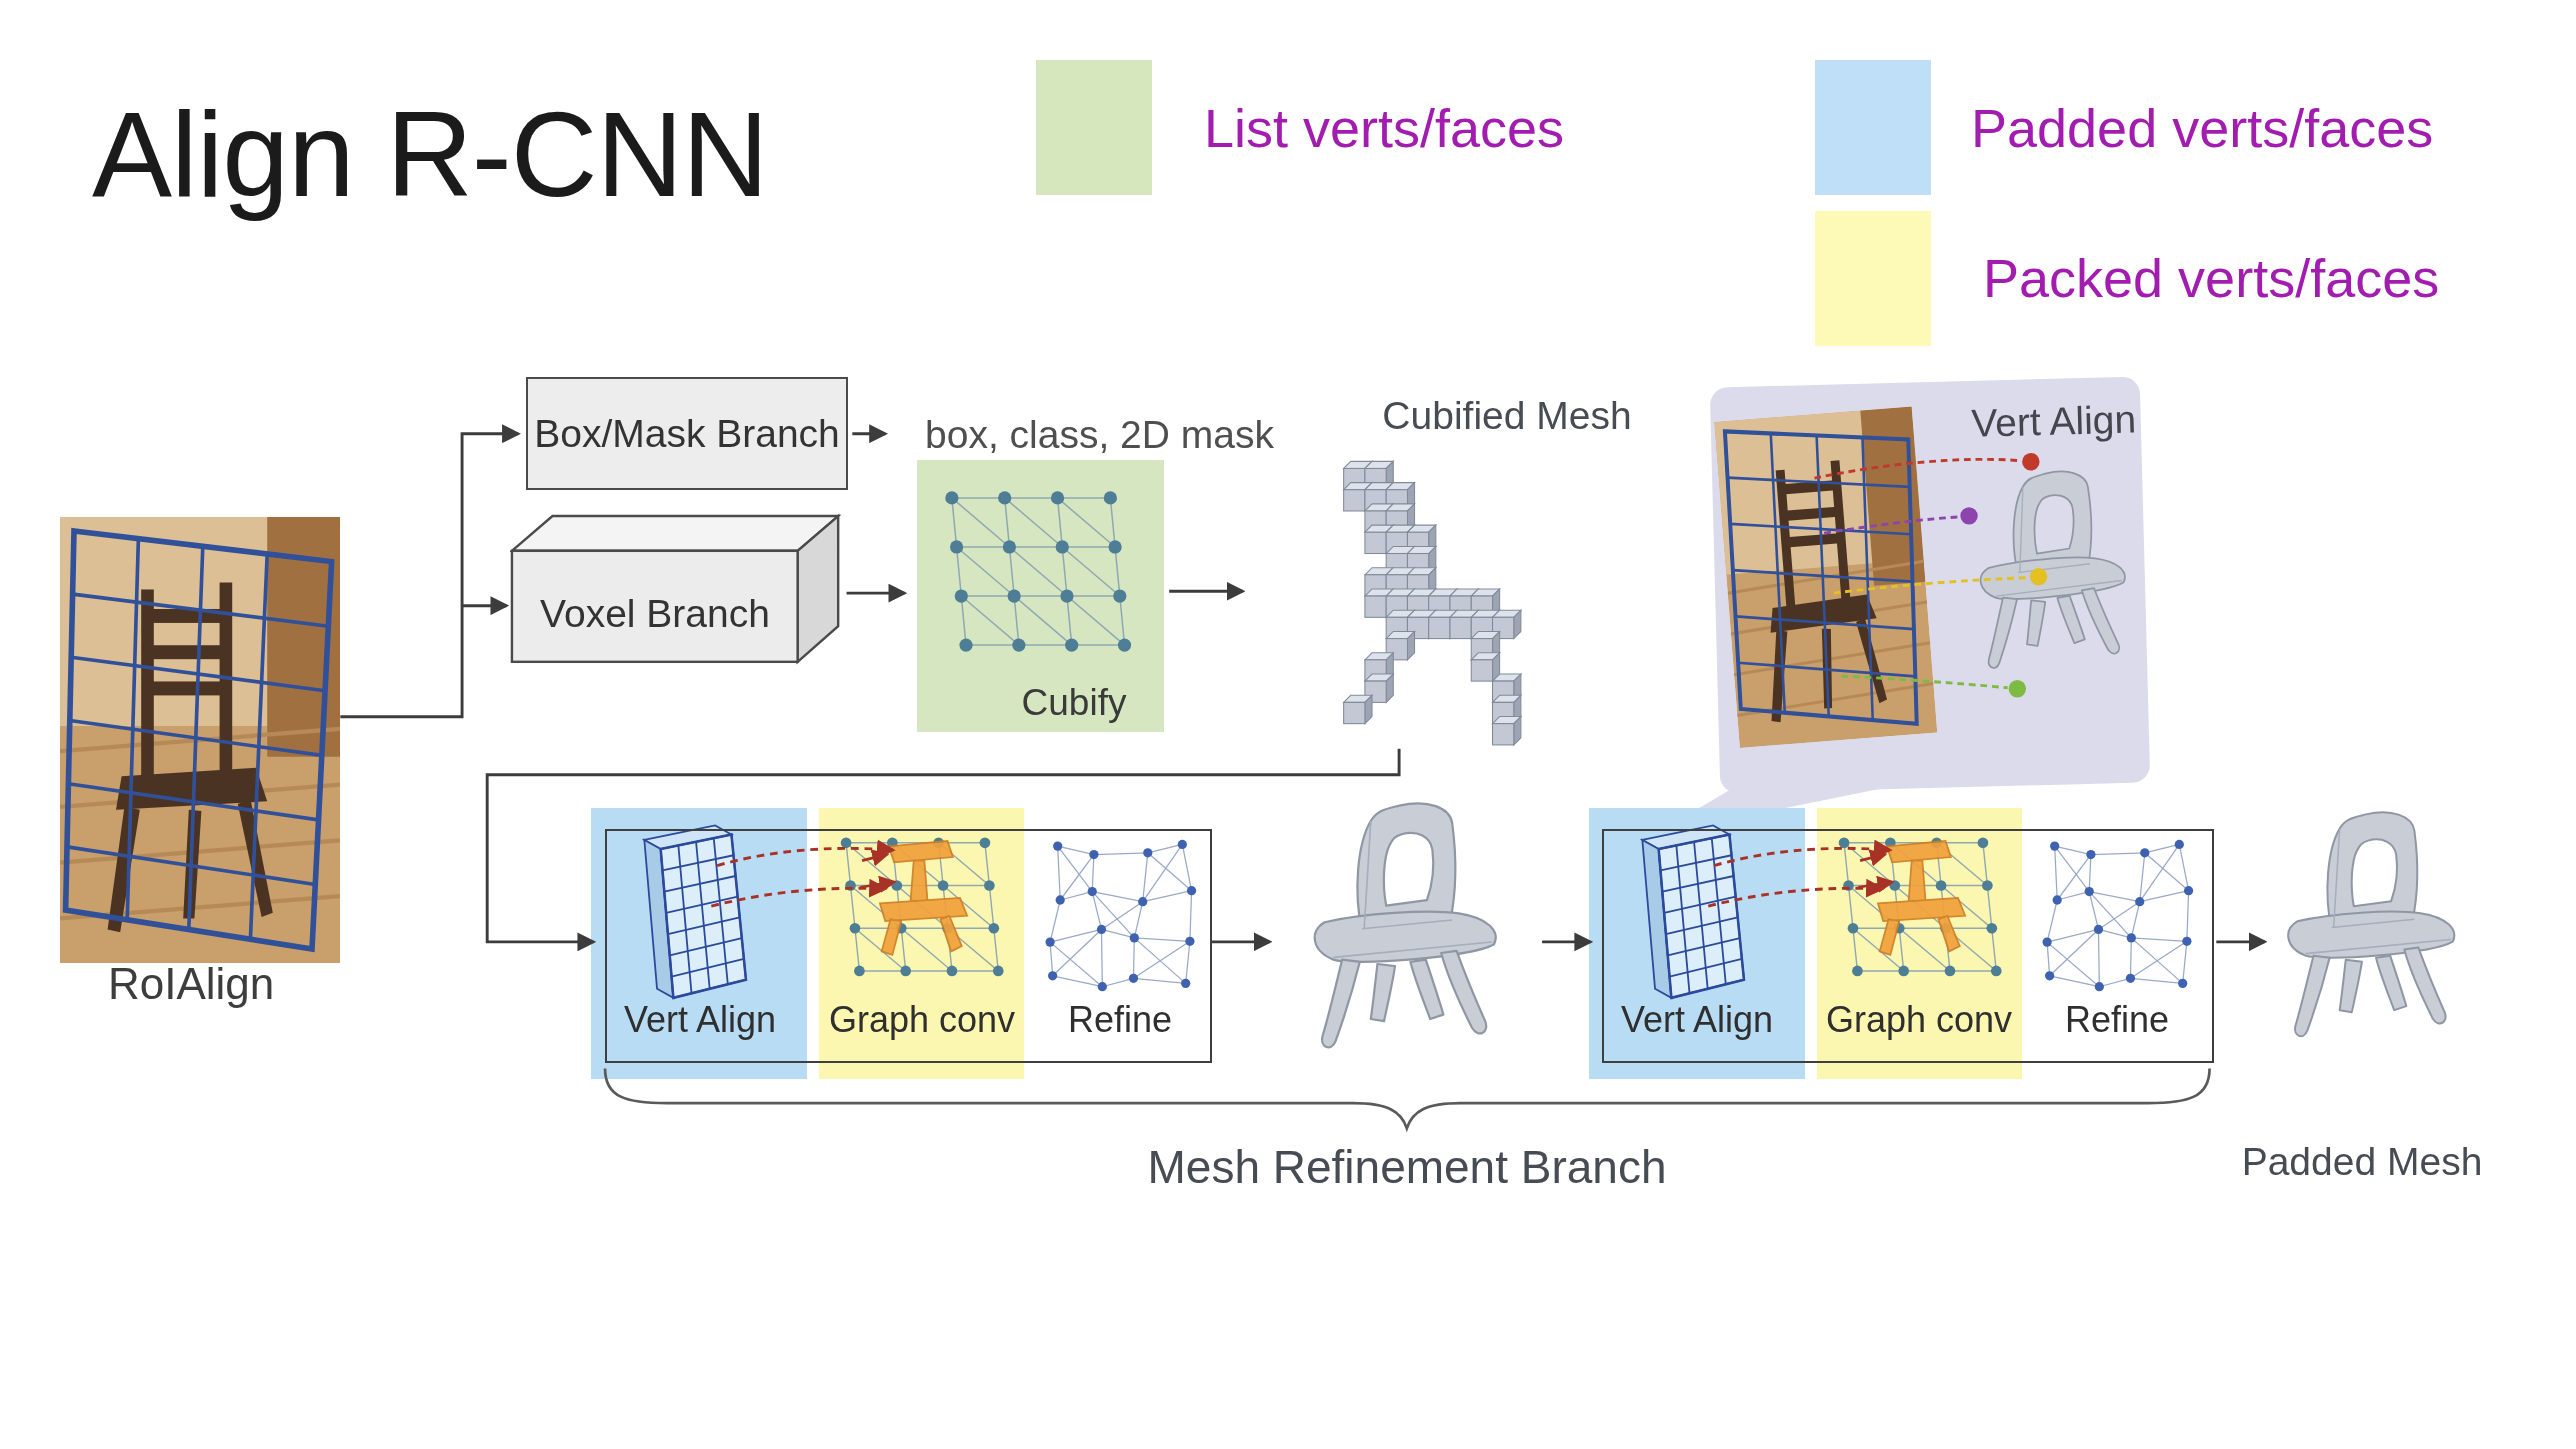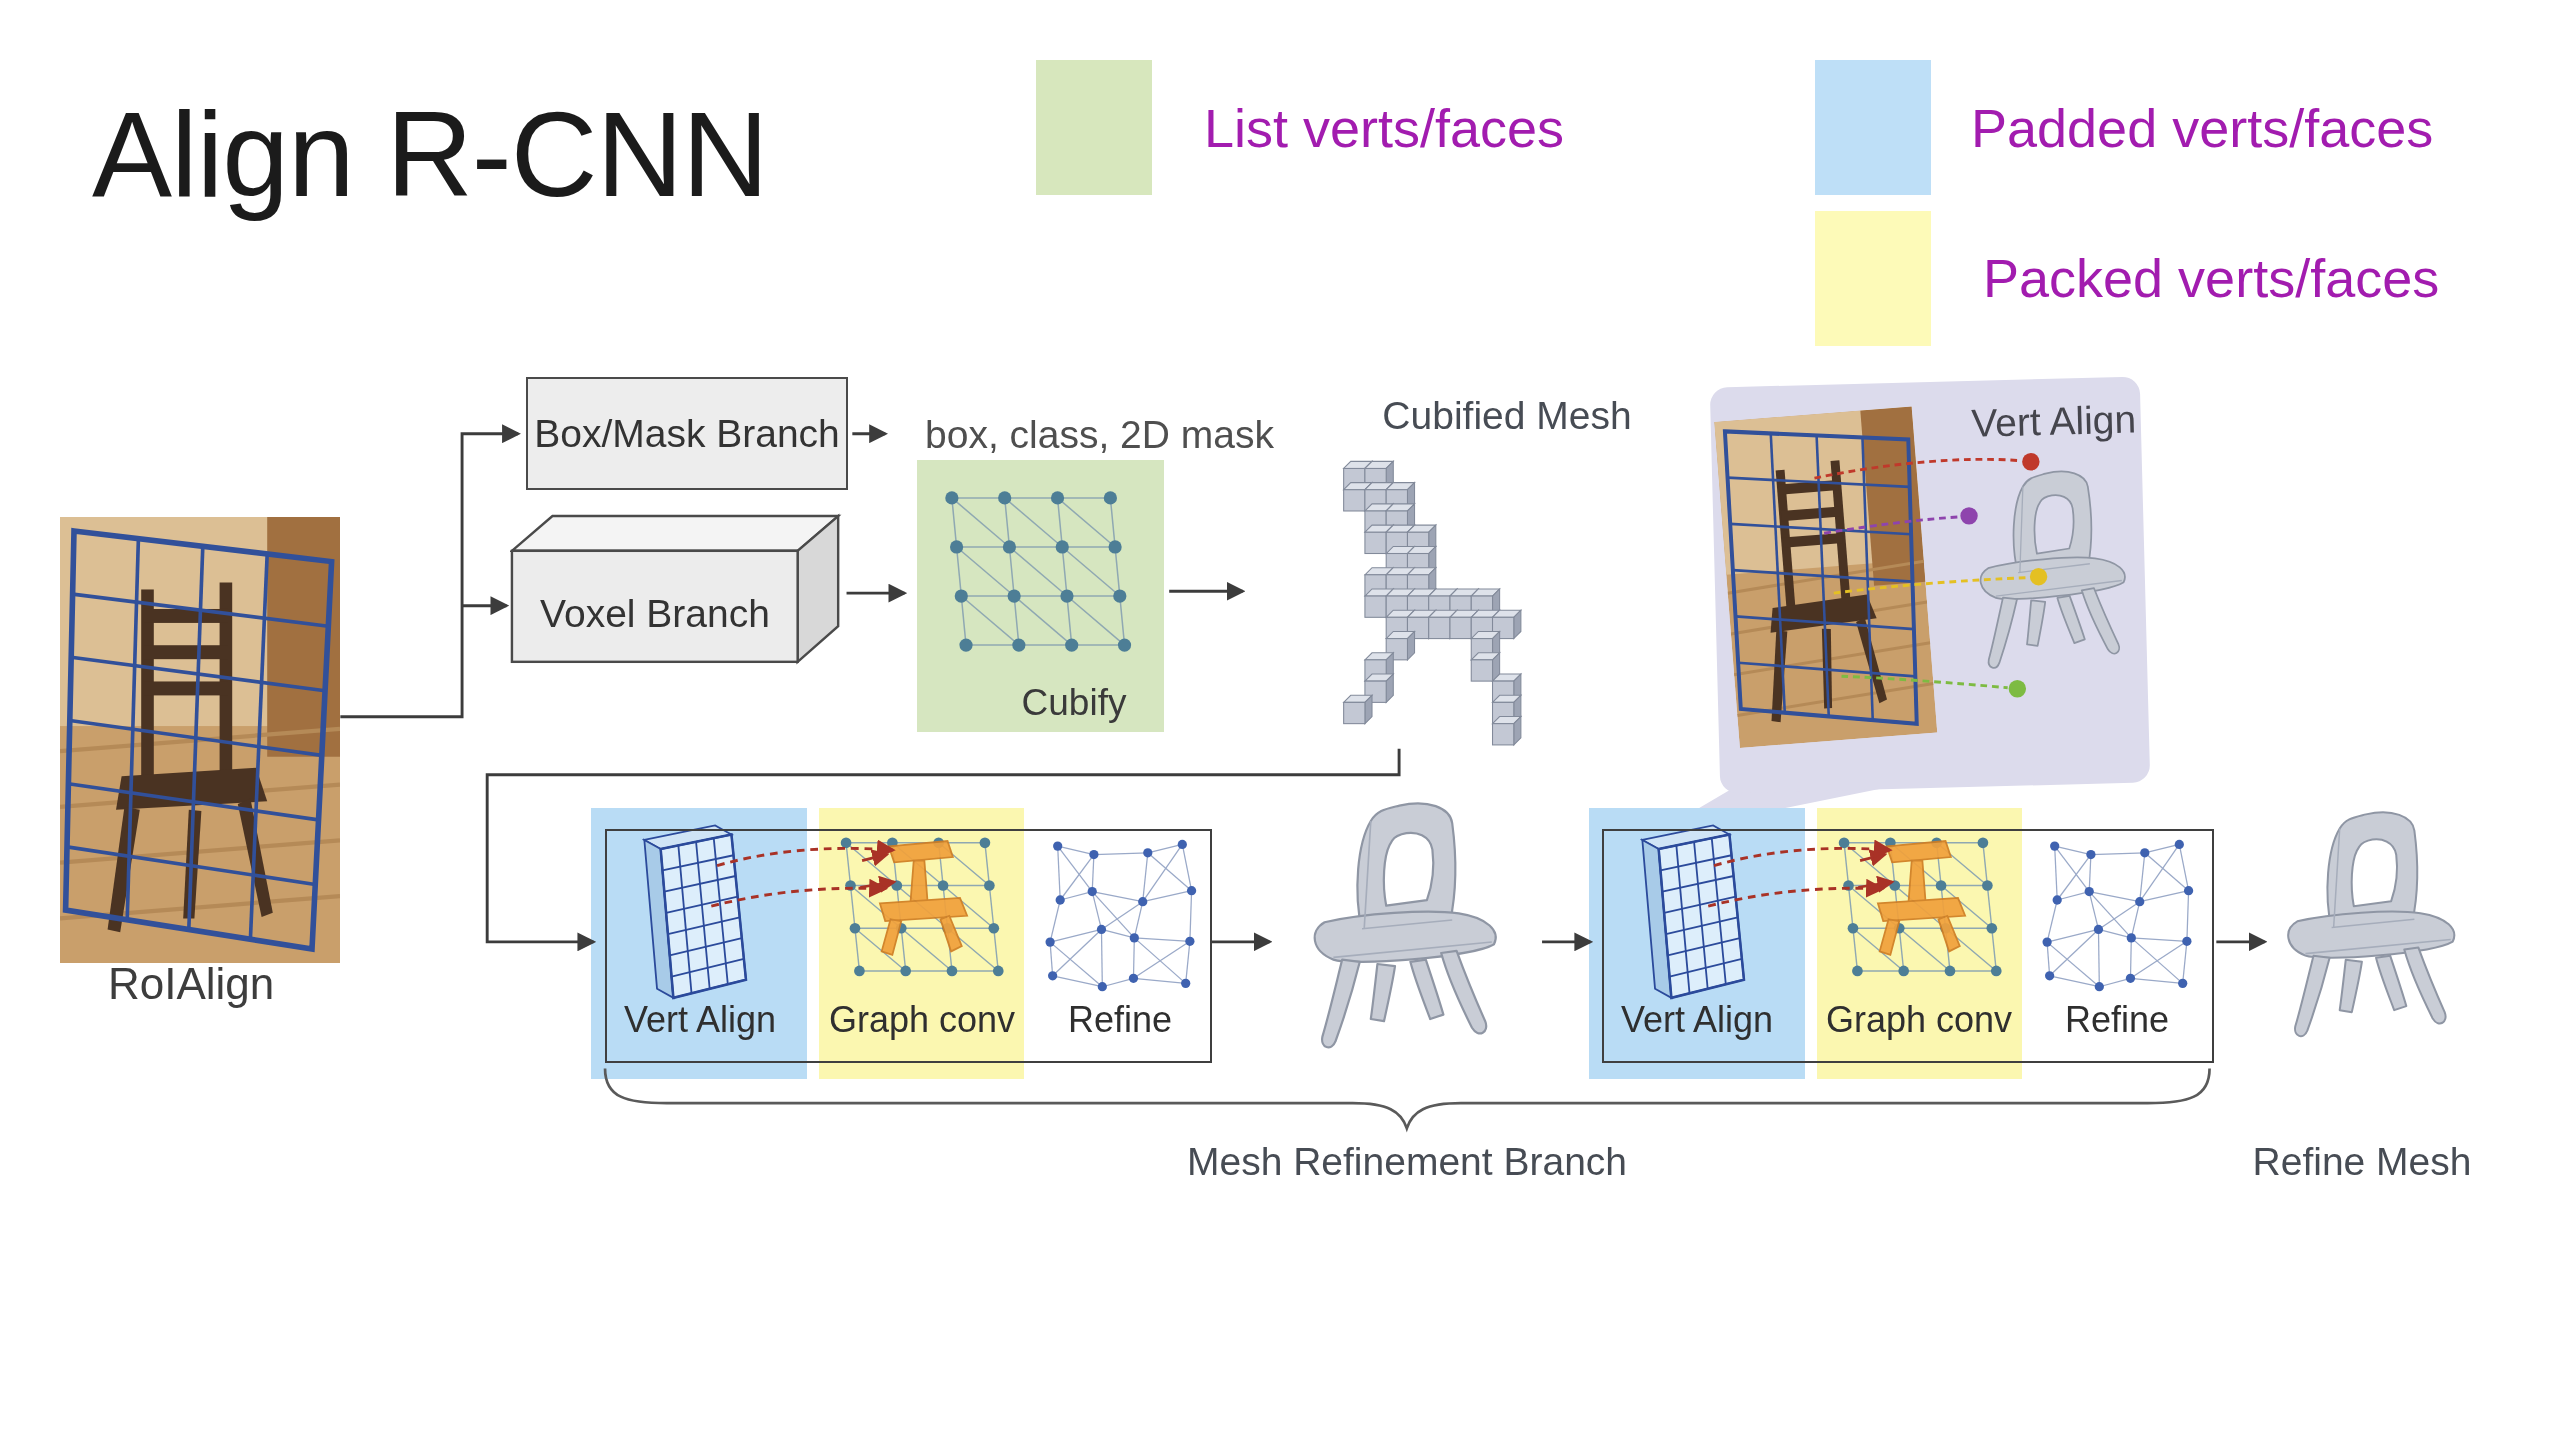--- a/index.html
+++ b/index.html
@@ -625,23 +625,23 @@
       <g fill="#c9cdd6" stroke="#8f96a4" stroke-width="2" stroke-linejoin="round">
         <path d="M104,6 C130,0 150,8 152,22 C156,52 156,84 150,112 L70,120 C62,84 66,40 78,20 C84,10 92,9 104,6 Z M106,32 C120,28 132,34 134,46 C136,62 134,78 129,92 L92,97 C88,76 90,52 95,42 C98,36 100,34 106,32 Z" fill-rule="evenodd"></path>
         <path d="M36,112 C70,104 130,100 158,104 C184,108 196,120 190,132 C170,144 60,152 44,146 C24,138 22,120 36,112 Z"></path>
         <path d="M52,146 C46,170 40,196 34,216 C32,226 42,230 46,220 C54,198 62,172 68,148 Z"></path>
         <path d="M156,138 C164,160 174,184 182,202 C186,212 176,218 170,208 C160,188 148,162 142,140 Z"></path>
         <path d="M84,150 C82,168 80,186 78,200 L90,202 C94,184 98,166 100,152 Z"></path>
         <path d="M128,146 C134,164 140,182 144,196 L132,200 C126,184 118,164 114,148 Z"></path>
       </g>
       <path d="M70,118 L152,110 M44,144 L188,130 M78,20 L72,118" stroke="#a6adbb" stroke-width="1.5" fill="none"></path>
     </svg>
-  <div class="lbl c" style="left:2362px;top:1140px;font-size:39px;color:#474c54;">Refine Mesh</div>
-
-  <div class="lbl c" style="left:1407px;top:1140px;font-size:39px;color:#474c54;">Mesh Refinement Branch</div>
+  <div class="lbl c" style="left:2362px;top:1140px;font-size:39px;color:#474c54;">Padded Mesh</div>
+
+  <div class="lbl c" style="left:1407px;top:1140px;font-size:46px;color:#474c54;">Mesh Refinement Branch</div>
 
   <svg id="overlay" class="abs" style="left:0;top:0;pointer-events:none;" width="2576" height="1449" viewBox="0 0 2666 1500">
       <defs>
         <marker id="arrGray" viewBox="0 0 10 10" refX="8.5" refY="5" markerWidth="6.5" markerHeight="6.5" orient="auto">
           <path d="M0,0 L10,5 L0,10 Z" fill="#3c3c3c"></path>
         </marker>
         <marker id="arrRed" viewBox="0 0 10 10" refX="8.5" refY="5" markerWidth="6.5" markerHeight="6.5" orient="auto">
           <path d="M0,0 L10,5 L0,10 Z" fill="#a93226"></path>
         </marker>
       </defs>

